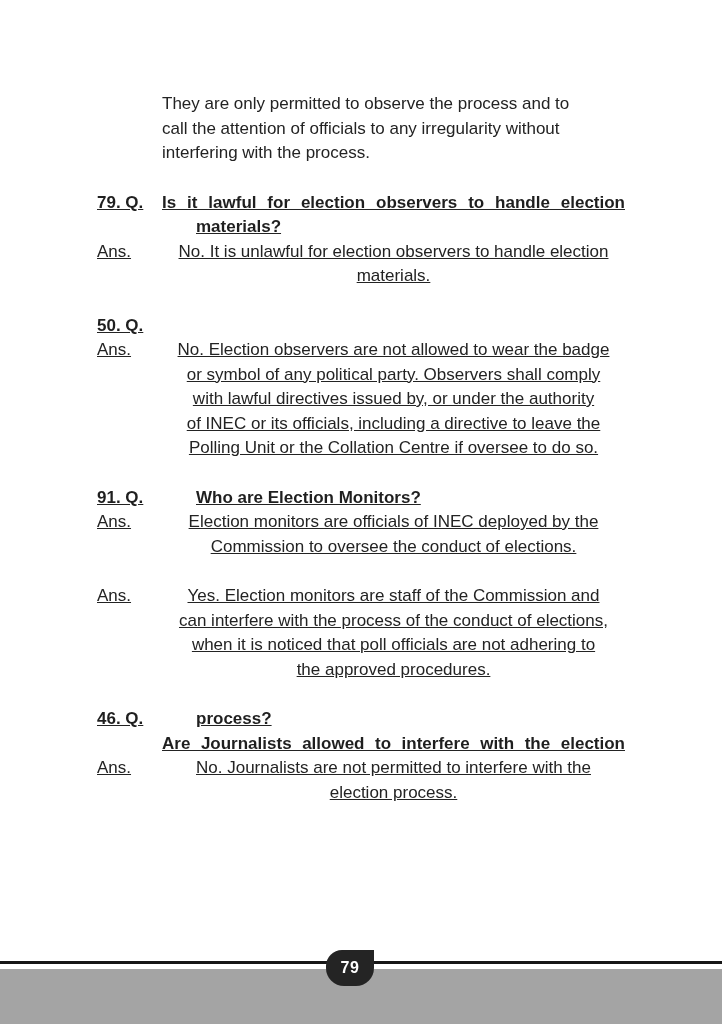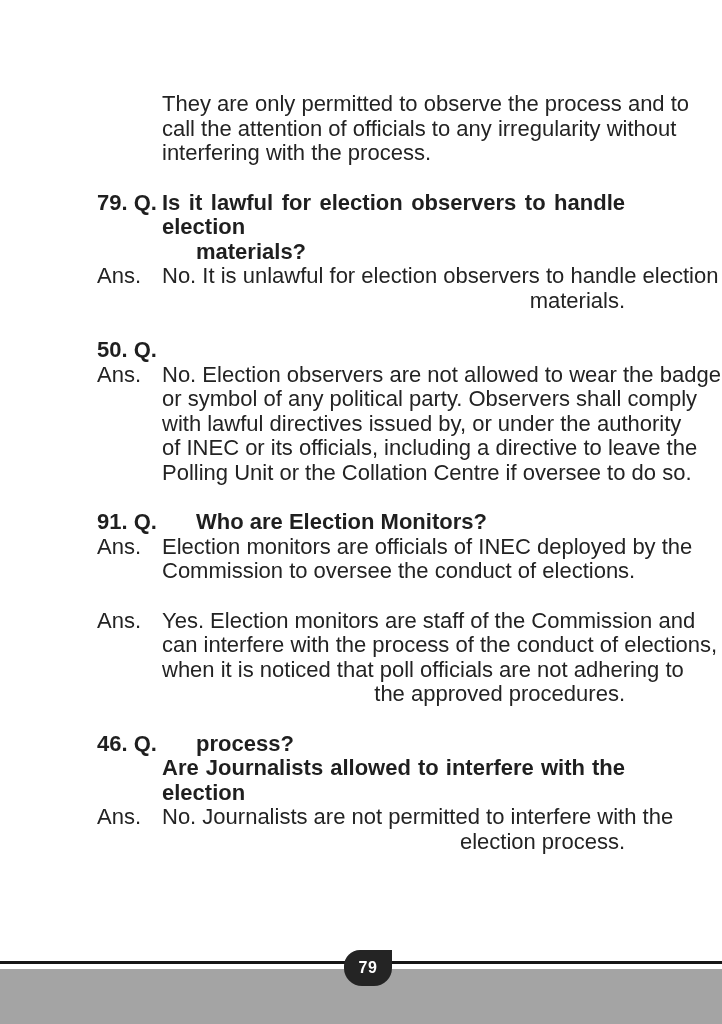--- a/index.html
+++ b/index.html
@@ -16,61 +16,62 @@
     width: 722px;
     height: 1024px;
     background: #ffffff;
   }
   .content {
     position: absolute;
     left: 97px;
     top: 92px;
     width: 528px;
     color: #232323;
-    font-size: 22px;
+    font-size: 17px;
     line-height: 24.5px;
   }
   .intro {
     margin: 0 0 25px 65px;
     white-space: pre;
     text-align: left;
   }
   .qa { margin: 0 0 25px 0; }
   .row {
     display: grid;
     grid-template-columns: 65px 463px;
+    text-decoration: underline;
   }
   .q-num, .q-text { font-weight: bold; color: #1f1f1f; }
   .q-line { text-align: justify; text-align-last: justify; }
   .q-line.last { text-align: left; text-align-last: left; margin-left: 34px; }
   .a-label { font-weight: normal; }
   .a-text {
     white-space: pre;
-    text-align: right;
+    text-align: center;
   }
   
   .footer-rule {
     position: absolute;
     left: 0;
     top: 961px;
     width: 722px;
     height: 3px;
     background: #161616;
   }
   .footer-band {
     position: absolute;
     left: 0;
     top: 969px;
     width: 722px;
     height: 55px;
     background: #a4a4a4;
   }
   .page-badge {
     position: absolute;
-    left: 344px;
+    left: 326px;
     top: 950px;
     width: 48px;
     height: 36px;
     background: #242424;
     border-radius: 16px 0 18px 18px;
     display: flex;
     align-items: center;
     justify-content: center;
     z-index: 2;
   }

